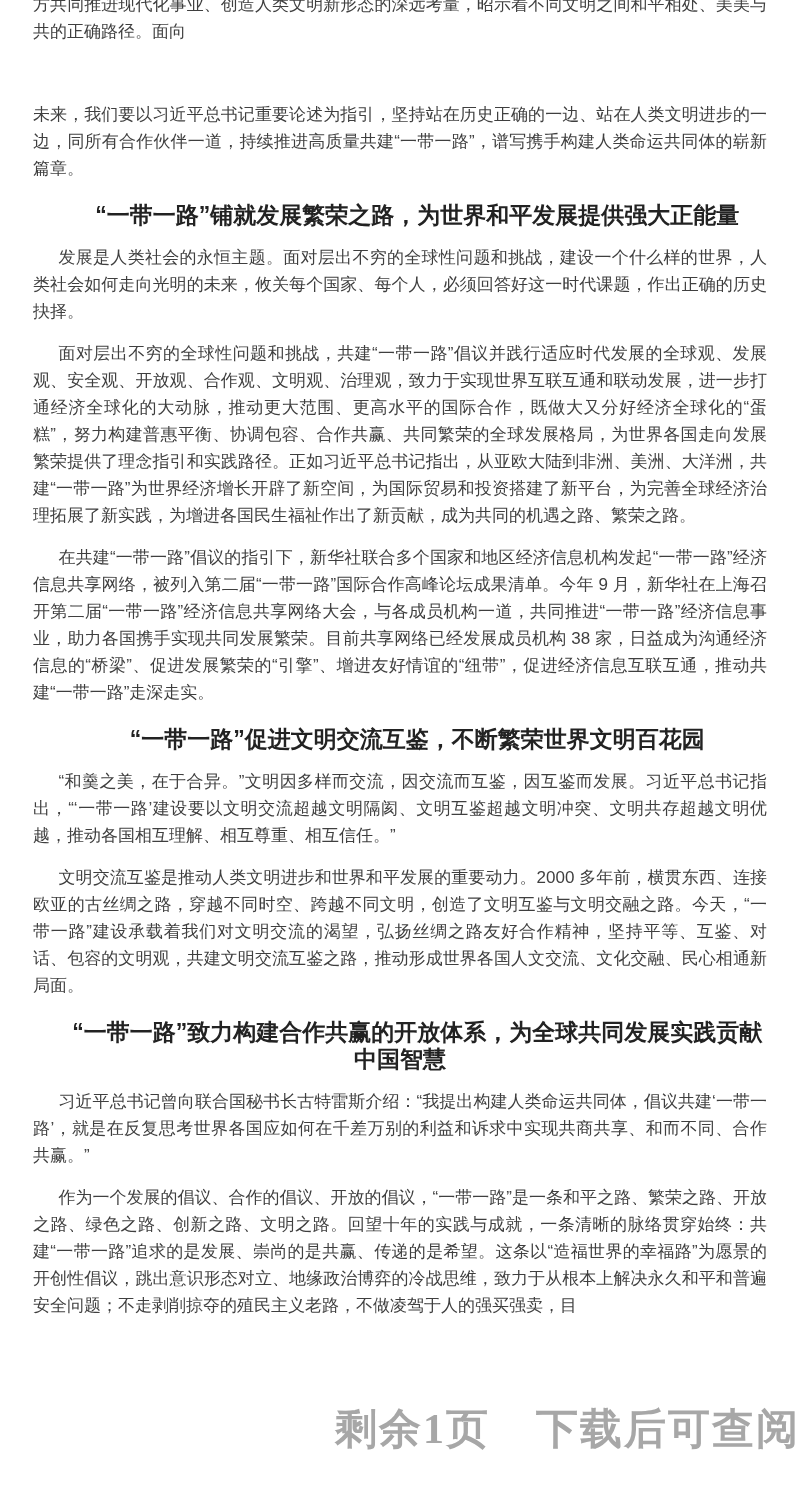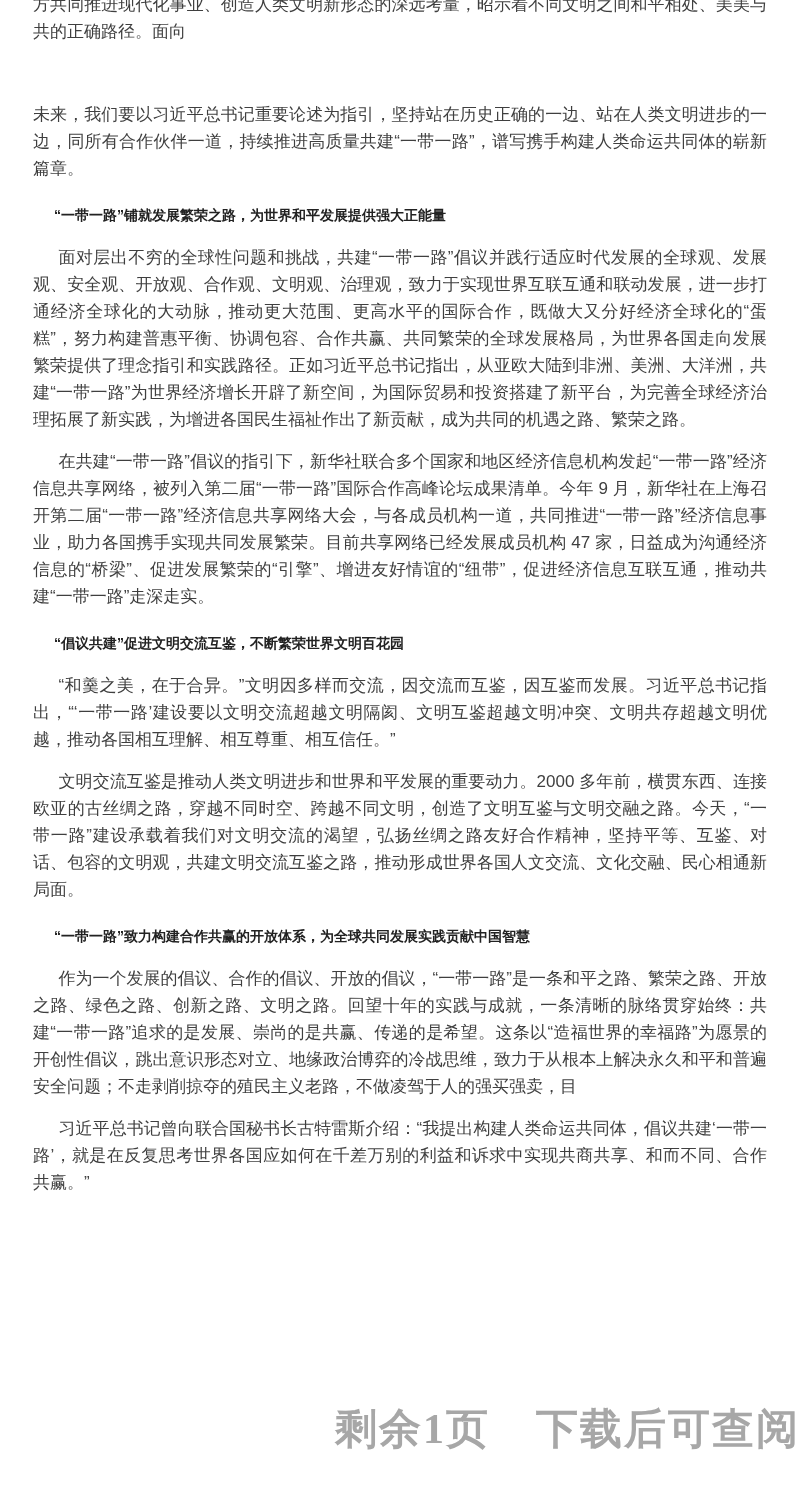--- a/index.html
+++ b/index.html
@@ -34,26 +34,26 @@
     text-indent: 0;
   }
   .doc p.clip {
     margin-top: -9px;
   }
   .doc p.after-break {
     margin-top: 56px;
   }
   .doc h3.section {
     margin: 20px 0 0 0;
-    font-size: 14px;
+    font-size: 23px;
     line-height: 27px;
     font-weight: bold;
     color: #222222;
     text-indent: 1.5em;
-    text-align: left;
+    text-align: center;
   }
   .footer {
     position: absolute;
     top: 1400px;
     left: 0;
     width: 100%;
     text-align: right;
     font-family: "Liberation Serif", serif;
     font-weight: bold;
     font-size: 42px;
@@ -65,25 +65,26 @@
     margin-left: 46px;
   }
 </style>
 </head>
 <body>
 
 <div class="doc">
   <p class="cont clip">方共同推进现代化事业、创造人类文明新形态的深远考量，昭示着不同文明之间和平相处、美美与共的正确路径。面向</p>
   <p class="cont after-break">未来，我们要以习近平总书记重要论述为指引，坚持站在历史正确的一边、站在人类文明进步的一边，同所有合作伙伴一道，持续推进高质量共建“一带一路”，谱写携手构建人类命运共同体的崭新篇章。</p>
   <h3 class="section">“一带一路”铺就发展繁荣之路，为世界和平发展提供强大正能量</h3>
+  <p>发展是人类社会的永恒主题。面对层出不穷的全球性问题和挑战，建设一个什么样的世界，人类社会如何走向光明的未来，攸关每个国家、每个人，必须回答好这一时代课题，作出正确的历史抉择。</p>
   <p>面对层出不穷的全球性问题和挑战，共建“一带一路”倡议并践行适应时代发展的全球观、发展观、安全观、开放观、合作观、文明观、治理观，致力于实现世界互联互通和联动发展，进一步打通经济全球化的大动脉，推动更大范围、更高水平的国际合作，既做大又分好经济全球化的“蛋糕”，努力构建普惠平衡、协调包容、合作共赢、共同繁荣的全球发展格局，为世界各国走向发展繁荣提供了理念指引和实践路径。正如习近平总书记指出，从亚欧大陆到非洲、美洲、大洋洲，共建“一带一路”为世界经济增长开辟了新空间，为国际贸易和投资搭建了新平台，为完善全球经济治理拓展了新实践，为增进各国民生福祉作出了新贡献，成为共同的机遇之路、繁荣之路。</p>
-  <p>在共建“一带一路”倡议的指引下，新华社联合多个国家和地区经济信息机构发起“一带一路”经济信息共享网络，被列入第二届“一带一路”国际合作高峰论坛成果清单。今年 9 月，新华社在上海召开第二届“一带一路”经济信息共享网络大会，与各成员机构一道，共同推进“一带一路”经济信息事业，助力各国携手实现共同发展繁荣。目前共享网络已经发展成员机构 47 家，日益成为沟通经济信息的“桥梁”、促进发展繁荣的“引擎”、增进友好情谊的“纽带”，促进经济信息互联互通，推动共建“一带一路”走深走实。</p>
-  <h3 class="section">“倡议共建”促进文明交流互鉴，不断繁荣世界文明百花园</h3>
+  <p>在共建“一带一路”倡议的指引下，新华社联合多个国家和地区经济信息机构发起“一带一路”经济信息共享网络，被列入第二届“一带一路”国际合作高峰论坛成果清单。今年 9 月，新华社在上海召开第二届“一带一路”经济信息共享网络大会，与各成员机构一道，共同推进“一带一路”经济信息事业，助力各国携手实现共同发展繁荣。目前共享网络已经发展成员机构 38 家，日益成为沟通经济信息的“桥梁”、促进发展繁荣的“引擎”、增进友好情谊的“纽带”，促进经济信息互联互通，推动共建“一带一路”走深走实。</p>
+  <h3 class="section">“一带一路”促进文明交流互鉴，不断繁荣世界文明百花园</h3>
   <p>“和羹之美，在于合异。”文明因多样而交流，因交流而互鉴，因互鉴而发展。习近平总书记指出，“‘一带一路’建设要以文明交流超越文明隔阂、文明互鉴超越文明冲突、文明共存超越文明优越，推动各国相互理解、相互尊重、相互信任。”</p>
   <p>文明交流互鉴是推动人类文明进步和世界和平发展的重要动力。2000 多年前，横贯东西、连接欧亚的古丝绸之路，穿越不同时空、跨越不同文明，创造了文明互鉴与文明交融之路。今天，“一带一路”建设承载着我们对文明交流的渴望，弘扬丝绸之路友好合作精神，坚持平等、互鉴、对话、包容的文明观，共建文明交流互鉴之路，推动形成世界各国人文交流、文化交融、民心相通新局面。</p>
   <h3 class="section">“一带一路”致力构建合作共赢的开放体系，为全球共同发展实践贡献中国智慧</h3>
+  <p>习近平总书记曾向联合国秘书长古特雷斯介绍：“我提出构建人类命运共同体，倡议共建‘一带一路’，就是在反复思考世界各国应如何在千差万别的利益和诉求中实现共商共享、和而不同、合作共赢。”</p>
   <p>作为一个发展的倡议、合作的倡议、开放的倡议，“一带一路”是一条和平之路、繁荣之路、开放之路、绿色之路、创新之路、文明之路。回望十年的实践与成就，一条清晰的脉络贯穿始终：共建“一带一路”追求的是发展、崇尚的是共赢、传递的是希望。这条以“造福世界的幸福路”为愿景的开创性倡议，跳出意识形态对立、地缘政治博弈的冷战思维，致力于从根本上解决永久和平和普遍安全问题；不走剥削掠夺的殖民主义老路，不做凌驾于人的强买强卖，目</p>
-  <p>习近平总书记曾向联合国秘书长古特雷斯介绍：“我提出构建人类命运共同体，倡议共建‘一带一路’，就是在反复思考世界各国应如何在千差万别的利益和诉求中实现共商共享、和而不同、合作共赢。”</p>
 </div>
 
 <div class="footer">
   <span>剩余1页</span><span class="download-hint">下载后可查阅</span>
 </div>
 
 </body></html>

